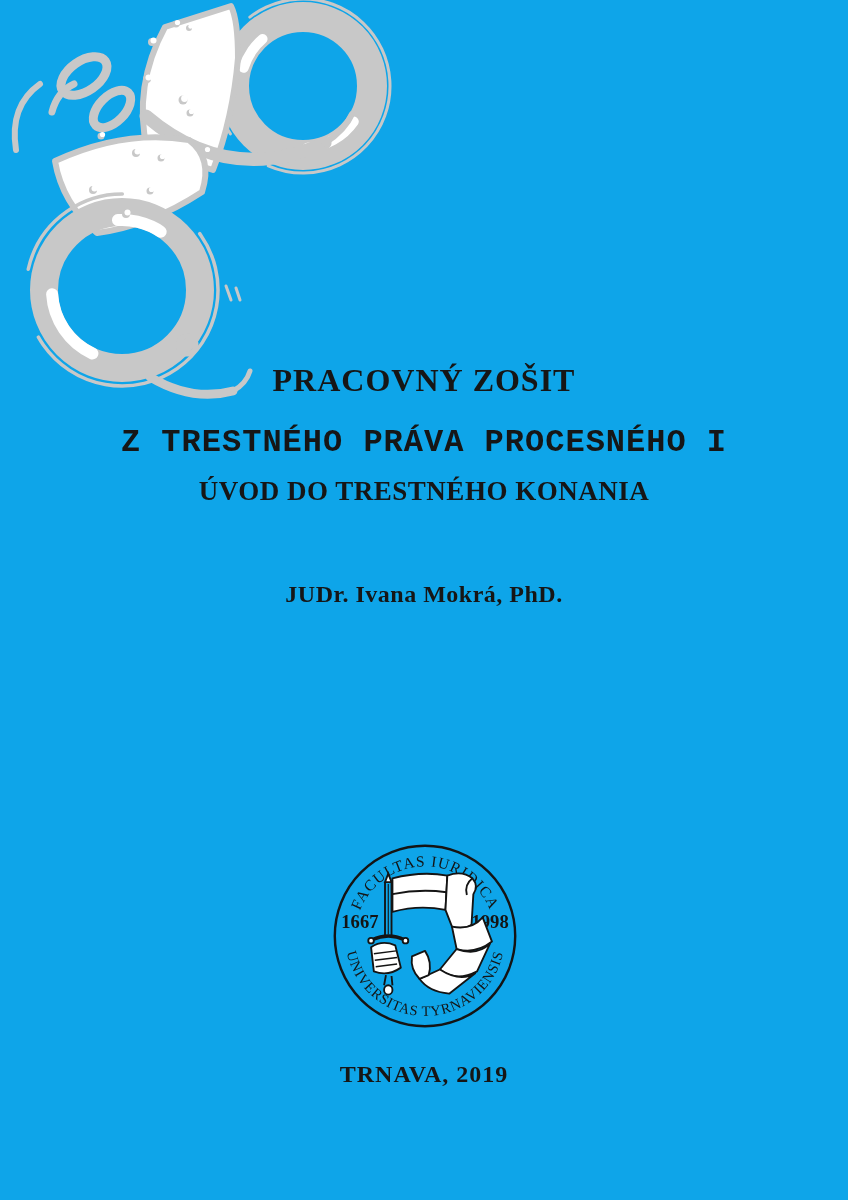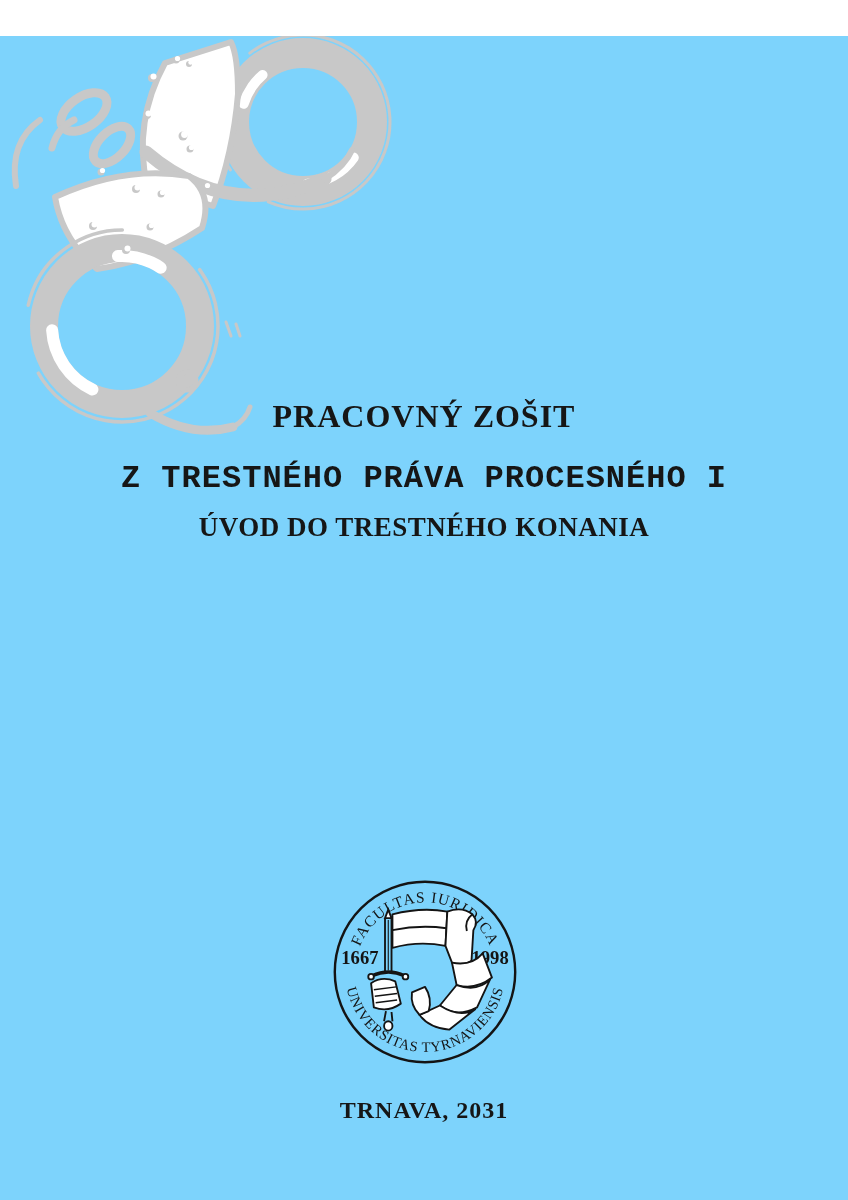--- a/index.html
+++ b/index.html
@@ -11,22 +11,21 @@
     width: 848px;
     height: 1200px;
     position: relative;
     overflow: hidden;
     font-family: "Liberation Serif", serif;
     color: #161616;
   }
   .page {
     position: absolute;
     inset: 0;
-    background: #7dd3fc;
-    margin-top: 36px;
+    background: #0ea5e9;
   }
   .watermark {
     position: absolute;
     left: 0;
     top: 0;
   }
   .centered {
     position: absolute;
     left: 0;
     width: 100%;
@@ -132,20 +131,21 @@
         <circle cx="94.5" cy="188.5" r="3"></circle>
       <circle cx="151.5" cy="189.5" r="2.6"></circle>
         <circle cx="127.5" cy="212.5" r="3"></circle>
     </g>
   </svg>
 
   <h1 class="centered title-line title-1">PRACOVNÝ ZOŠIT</h1>
   <h1 class="centered title-line title-2">Z TRESTNÉHO PRÁVA PROCESNÉHO I</h1>
   <h2 class="centered subtitle">ÚVOD DO TRESTNÉHO KONANIA</h2>
 
+  <p class="centered author">JUDr. Ivana Mokrá, PhD.</p>
 
   <svg class="seal" width="186" height="186" viewBox="-100 -100 200 200" aria-hidden="true">
     <defs>
       <path id="sealArcTop" d="M -69.5 -28.1 A 75 75 0 0 1 69.5 -28.1"></path>
       <path id="sealArcBottom" d="M -84.7 14.9 A 86 86 0 0 0 84.7 14.9"></path>
     </defs>
     <circle r="97" fill="none" stroke="#141414" stroke-width="2.6"></circle>
     <text font-size="16.5" letter-spacing="1.2">
       <textPath href="#sealArcTop" startOffset="50%" text-anchor="middle">FACULTAS IURIDICA</textPath>
     </text>
@@ -179,15 +179,15 @@
 
       <path d="M -57 4 Q -39 -4 -22 4" stroke-width="3.5"></path>
       <circle cx="-58" cy="5" r="3" stroke-width="2" fill="#ffffff"></circle>
       <circle cx="-21" cy="5" r="3" stroke-width="2" fill="#ffffff"></circle>
 
       <path d="M -42 42 L -44 53 M -36 43 L -35 53" stroke-width="2"></path>
       <ellipse cx="-39.5" cy="58" rx="4.5" ry="5" stroke-width="2" fill="#ffffff"></ellipse>
     </g>
   </svg>
 
-  <p class="centered imprint">TRNAVA, 2031</p>
+  <p class="centered imprint">TRNAVA, 2019</p>
 
 </div>
 
 </body></html>

